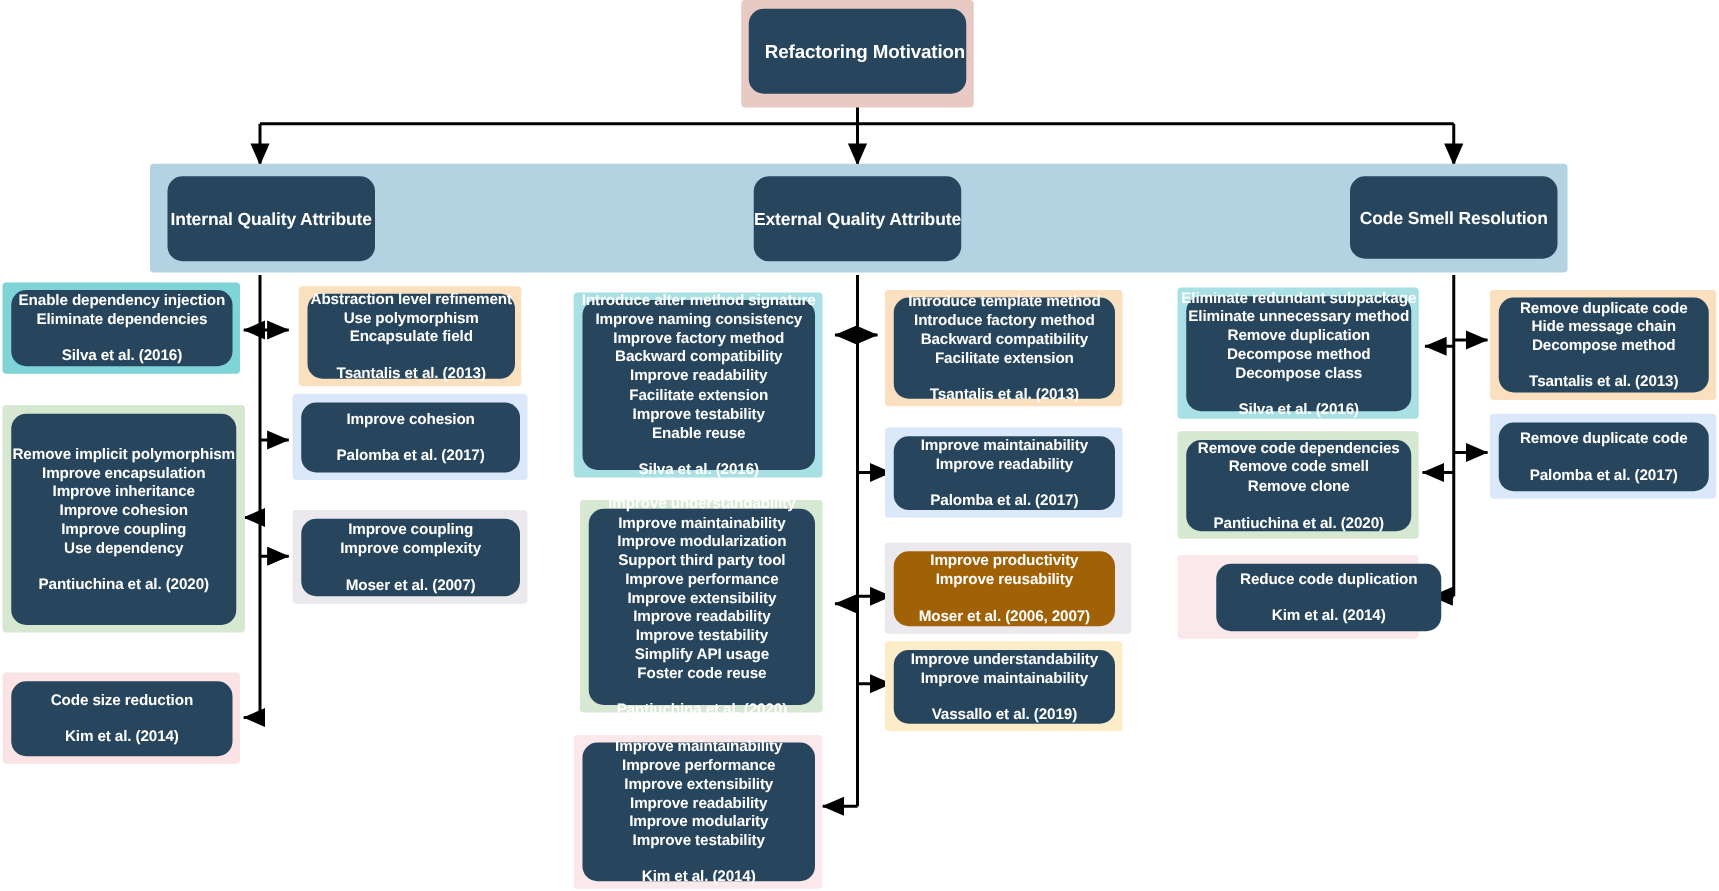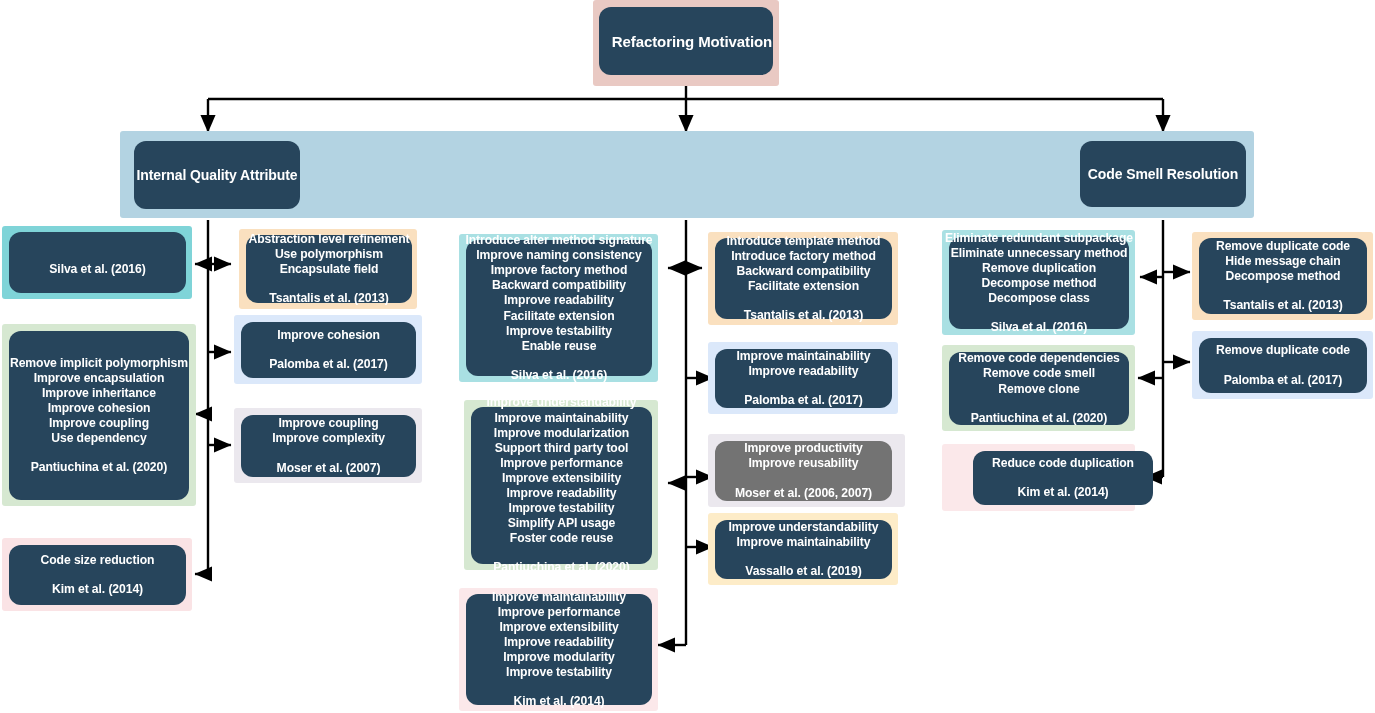--- a/index.html
+++ b/index.html
@@ -113,26 +113,33 @@
   <div class="frame" style="left: 593px; top: 0px; width: 186px; height: 86px; background: rgb(233, 201, 195);"></div>
   <div class="node root" style="left: 599px; top: 7px; width: 174px; height: 68px; background: rgb(39, 69, 92);">
     <span>Refactoring Motivation</span>
   </div>
 
   <div class="frame" style="left: 120px; top: 131px; width: 1134px; height: 87px; background: rgb(179, 211, 226);"></div>
 
   <div class="node lvl2" style="left: 134px; top: 141px; width: 166px; height: 68px; background: rgb(39, 69, 92);">
     <span>Internal Quality Attribute</span>
   </div>
+  <div class="node lvl2" style="left: 603px; top: 141px; width: 166px; height: 68px; background: rgb(39, 69, 92);">
+    <span>External Quality Attribute</span>
+  </div>
   <div class="node lvl2" style="left: 1080px; top: 141px; width: 166px; height: 66px; background: rgb(39, 69, 92);">
     <span>Code Smell Resolution</span>
   </div>
 
   <div class="frame" style="left: 2px; top: 226px; width: 190px; height: 73px; background: rgb(127, 212, 216);"></div>
   <div class="node leaf" style="left: 9px; top: 232px; width: 177px; height: 61px; background: rgb(39, 69, 92);">
+      <div class="lines">
+        <span>Enable dependency injection</span>
+        <span>Eliminate dependencies</span>
+      </div>
       <div class="cite">Silva et al. (2016)</div>
     </div>
 
   <div class="frame" style="left: 2px; top: 324px; width: 194px; height: 182px; background: rgb(214, 232, 209);"></div>
   <div class="node leaf" style="left: 9px; top: 331px; width: 180px; height: 169px; background: rgb(39, 69, 92);">
       <div class="lines">
         <span>Remove implicit polymorphism</span>
         <span>Improve encapsulation</span>
         <span>Improve inheritance</span>
         <span>Improve cohesion</span>
@@ -236,21 +243,21 @@
   <div class="frame" style="left: 708px; top: 342px; width: 190px; height: 72px; background: rgb(219, 232, 250);"></div>
   <div class="node leaf" style="left: 715px; top: 349px; width: 177px; height: 59px; background: rgb(39, 69, 92);">
       <div class="lines">
         <span>Improve maintainability</span>
         <span>Improve readability</span>
       </div>
       <div class="cite">Palomba et al. (2017)</div>
     </div>
 
   <div class="frame" style="left: 708px; top: 434px; width: 197px; height: 73px; background: rgb(235, 232, 238);"></div>
-  <div class="node leaf" style="left: 715px; top: 441px; width: 177px; height: 60px; background: #737373;">
+  <div class="node leaf" style="left: 715px; top: 441px; width: 177px; height: 60px; background: #a16207;">
       <div class="lines">
         <span>Improve productivity</span>
         <span>Improve reusability</span>
       </div>
       <div class="cite">Moser et al. (2006, 2007)</div>
     </div>
 
   <div class="frame" style="left: 708px; top: 513px; width: 190px; height: 72px; background: rgb(253, 236, 200);"></div>
   <div class="node leaf" style="left: 715px; top: 520px; width: 177px; height: 59px; background: rgb(39, 69, 92);">
       <div class="lines">

